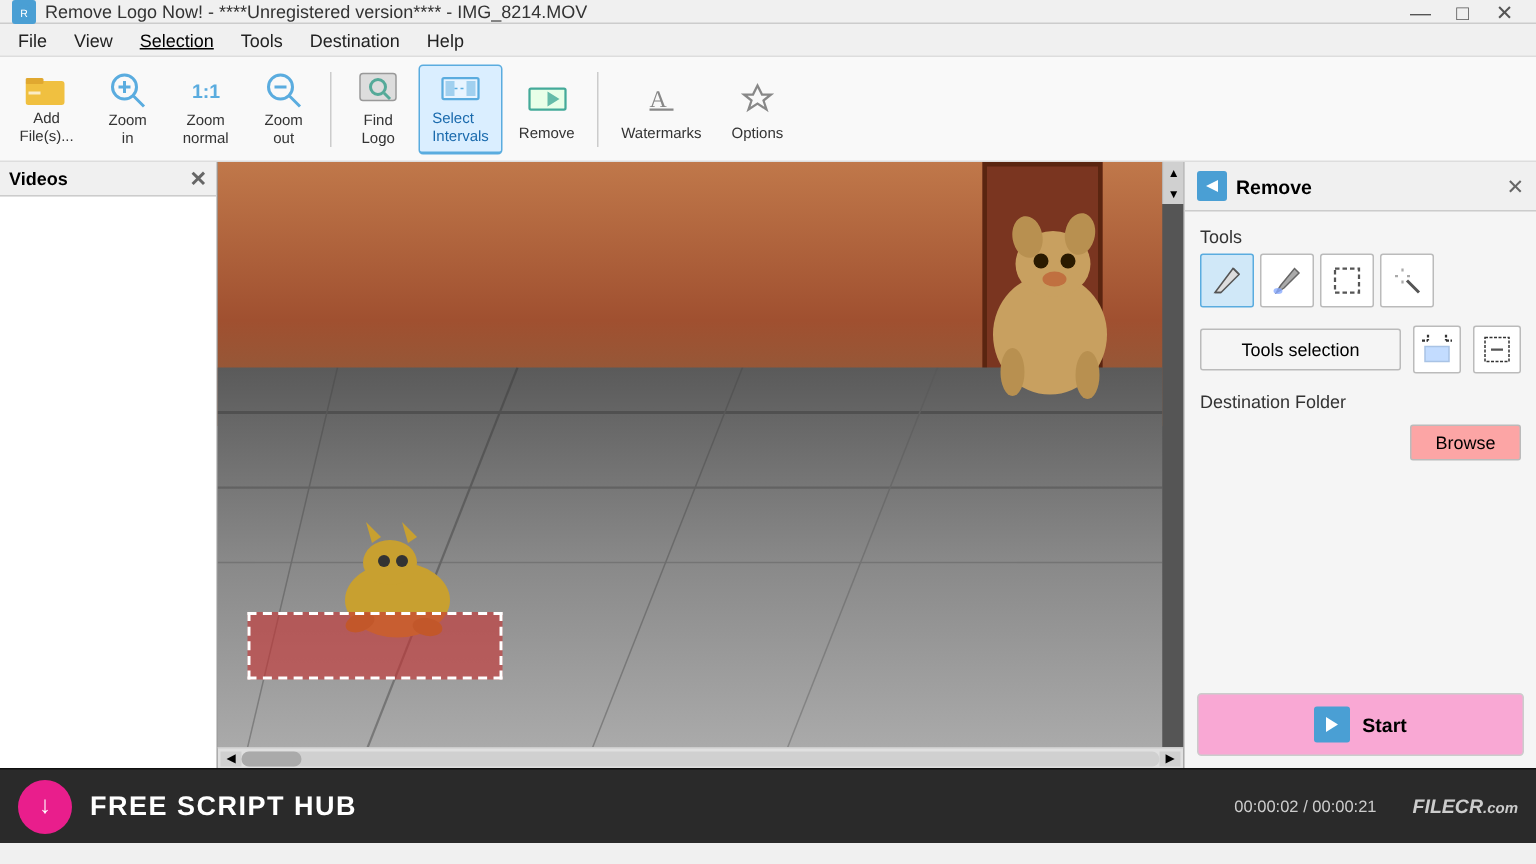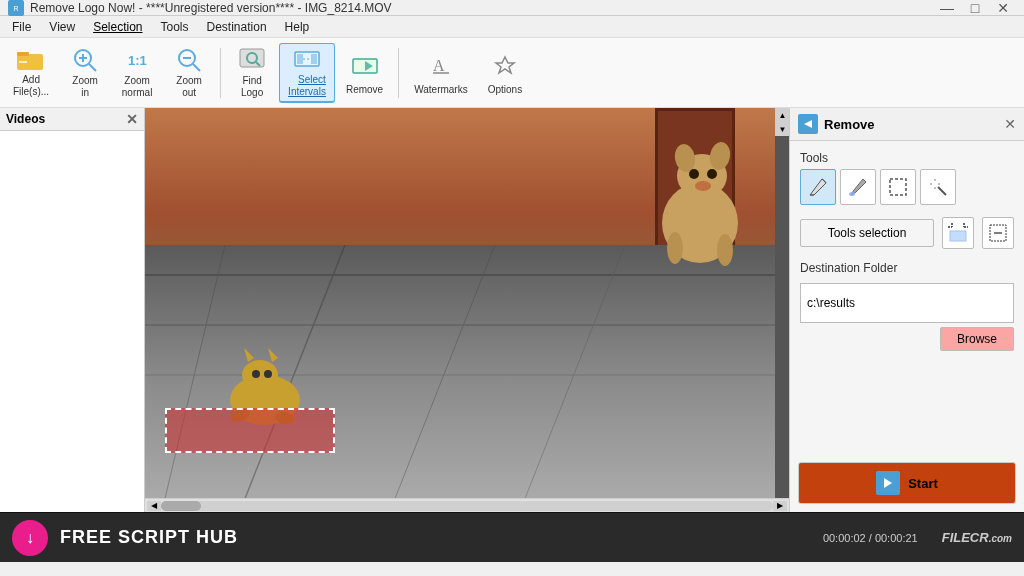--- a/index.html
+++ b/index.html
@@ -237,21 +237,21 @@
       cursor: pointer;
       font-size: 12px;
       border-radius: 2px;
     }
     .start-btn {
       display: flex;
       align-items: center;
       justify-content: center;
       gap: 8px;
       padding: 8px;
-      background: #c2410c;
+      background: #f9a8d4;
       border: 1px solid #ccc;
       cursor: pointer;
       font-size: 13px;
       font-weight: bold;
       border-radius: 3px;
       margin: 8px;
     }
     .start-arrow { width: 24px; height: 24px; background: #4a9fd4; border-radius: 2px; display: flex; align-items: center; justify-content: center; color: white; font-size: 14px; }
 
     
@@ -378,21 +378,21 @@
 
   <div class="tool-btn active" style="border-bottom: 2px solid #5aacdf;">
     <div class="tool-icon">
       <svg width="28" height="26" viewBox="0 0 28 26">
         <rect x="2" y="6" width="24" height="14" rx="1" fill="#e8f4ff" stroke="#5aacdf" stroke-width="1.5"></rect>
         <rect x="4" y="8" width="6" height="10" fill="#5aacdf" opacity="0.5"></rect>
         <rect x="18" y="8" width="6" height="10" fill="#5aacdf" opacity="0.5"></rect>
         <line x1="10" y1="13" x2="18" y2="13" stroke="#5aacdf" stroke-width="1" stroke-dasharray="2,2"></line>
       </svg>
     </div>
-    <span style="font-size:10px;text-align:right;line-height:1.2;color:#1a6aad;text-decoration:underline">Select<br>Intervals</span>
+    <span style="font-size:10px;text-align:left;line-height:1.2;color:#1a6aad;">Select<br>Intervals</span>
   </div>
 
   <div class="tool-btn">
     <div class="tool-icon">
       <svg width="28" height="26" viewBox="0 0 28 26">
         <rect x="2" y="6" width="24" height="14" rx="1" fill="#e8ffe8" stroke="#4a9" stroke-width="1.5"></rect>
         <polygon points="14,8 22,13 14,18" fill="#4a9" opacity="0.8"></polygon>
       </svg>
     </div>
     <span style="font-size:10px;text-align:center">Remove</span>
@@ -567,21 +567,20 @@
         <div class="sel-icon-btn">
           <svg width="20" height="20" viewBox="0 0 20 20">
               <rect x="2" y="2" width="16" height="16" fill="none" stroke="#333" stroke-width="1" stroke-dasharray="2,1"></rect>
               <line x1="6" y1="10" x2="14" y2="10" stroke="#555" stroke-width="1.5"></line>
             </svg>
         </div>
       </div>
 
       <div class="dest-folder-section">
         <div class="toolbox-section-label">Destination Folder</div>
-        <input type="text" class="dest-input" value="c:\results" style="">
         <button class="browse-btn">Browse</button>
       </div>
     </div>
 
     <div style="margin-top:auto;">
       <div class="start-btn">
         <div class="start-arrow">
           <svg width="14" height="14" viewBox="0 0 14 14">
               <polygon points="3,2 11,7 3,12" fill="white"></polygon>
             </svg>

